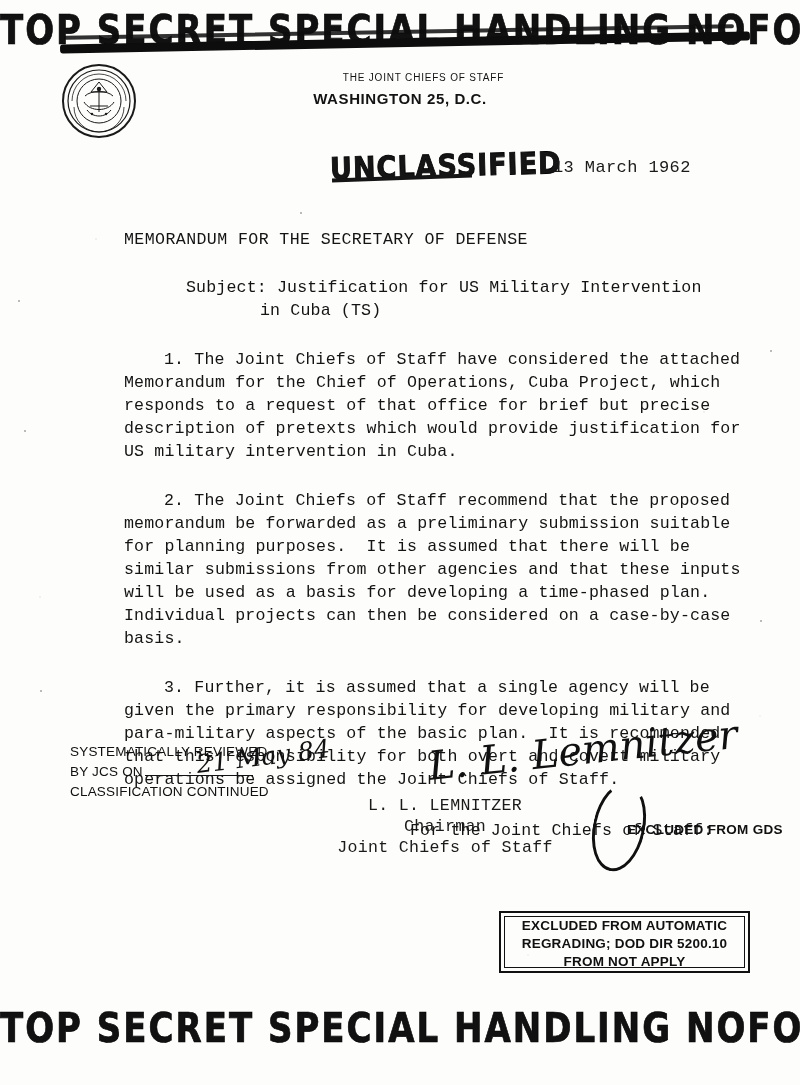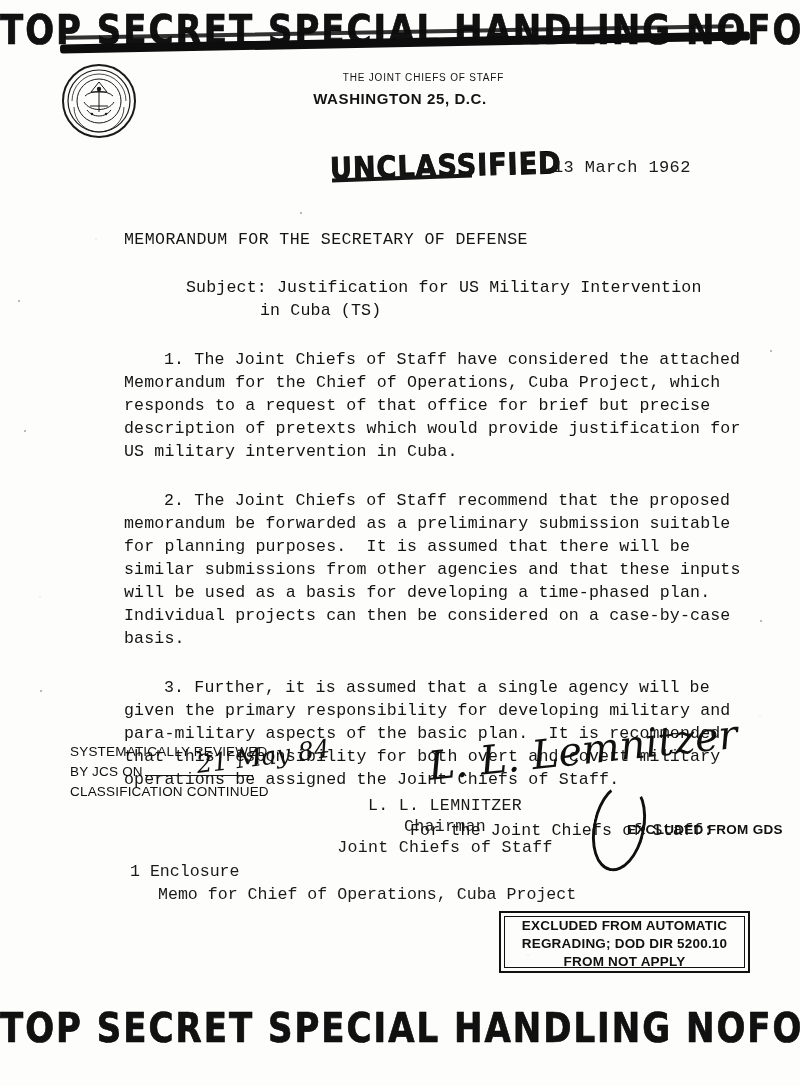--- a/index.html
+++ b/index.html
@@ -366,24 +366,20 @@
 
   <div id="review-stamp">
     <div class="r1">SYSTEMATICALLY REVIEWED</div>
     <div class="r2">
       <span>BY JCS ON</span><span class="blank"></span>
     </div>
     <div class="r3">CLASSIFICATION CONTINUED</div>
   </div>
   <div id="review-handwriting">21 May 84</div>
 
-  <div id="enclosure">
-    <div>1 Enclosure</div>
-    <div class="enc2">Memo for Chief of Operations, Cuba Project</div>
-  </div>
 
   <div id="excluded-gds">EXCLUDED FROM GDS</div>
 
   <div id="regrade-box">
     <div id="regrade-box-inner"></div>
     <div>EXCLUDED FROM AUTOMATIC</div>
     <div>REGRADING; DOD DIR 5200.10</div>
     <div>FROM NOT APPLY</div>
   </div>
 

